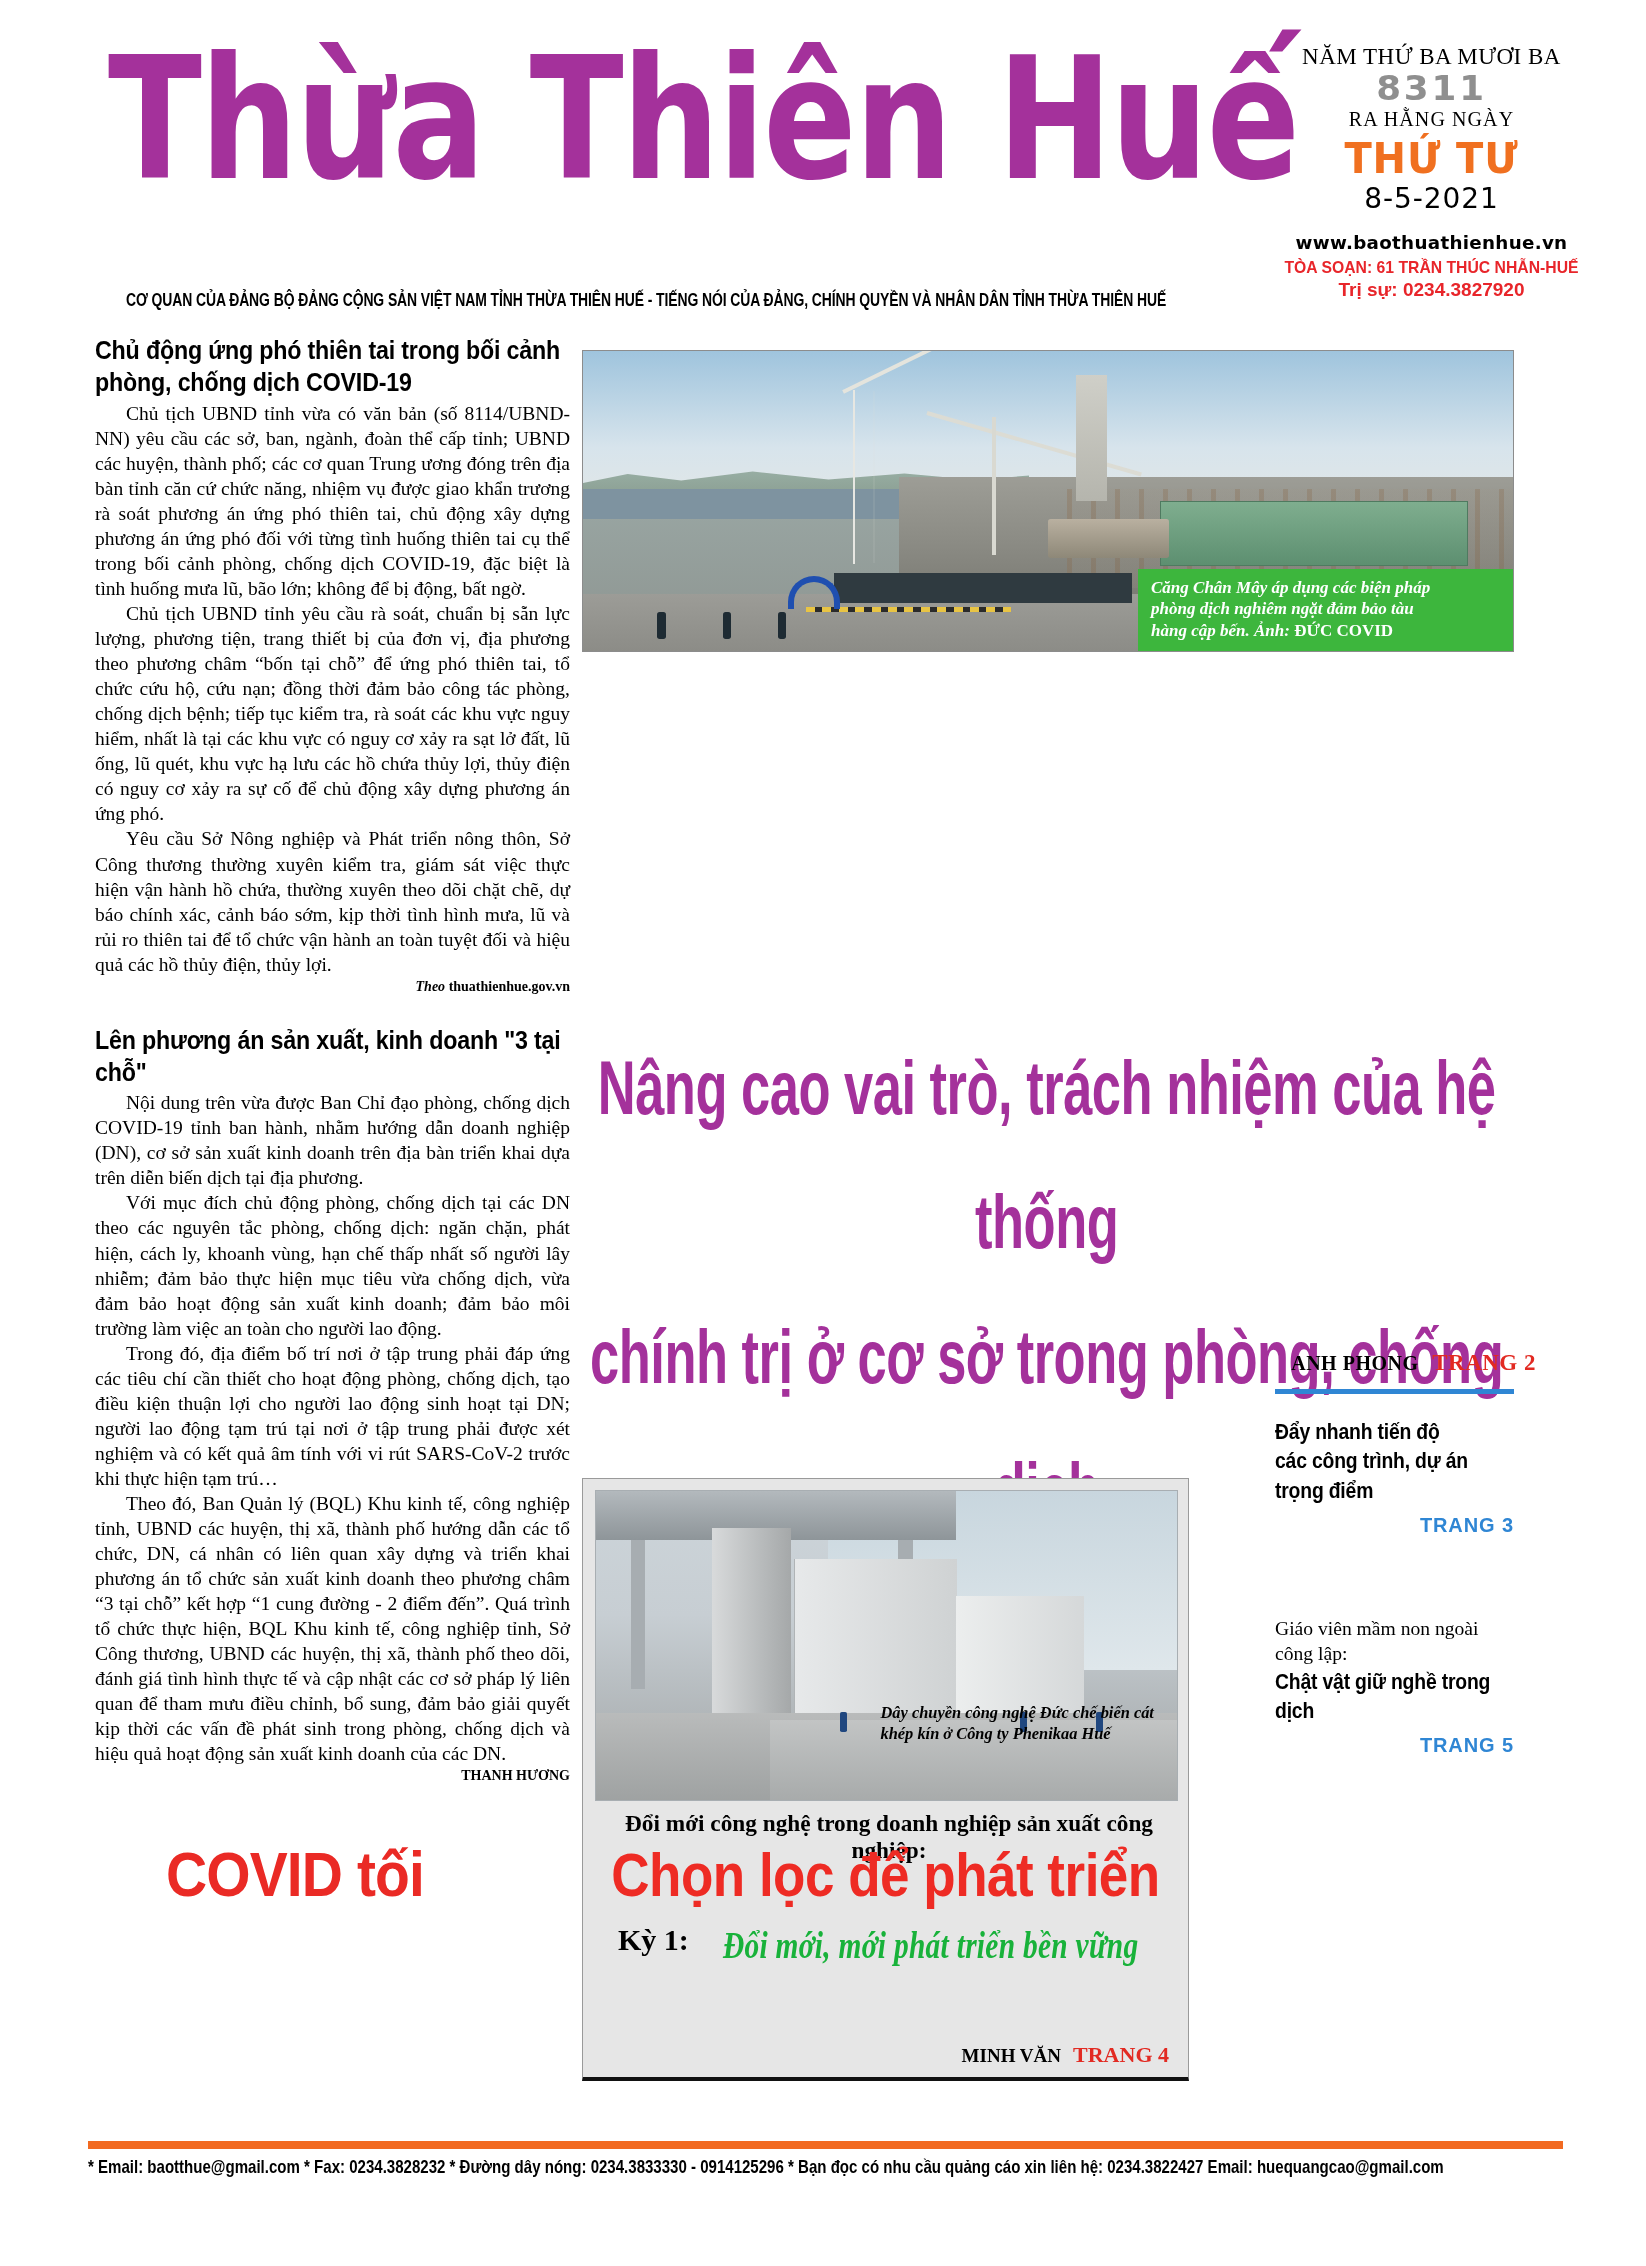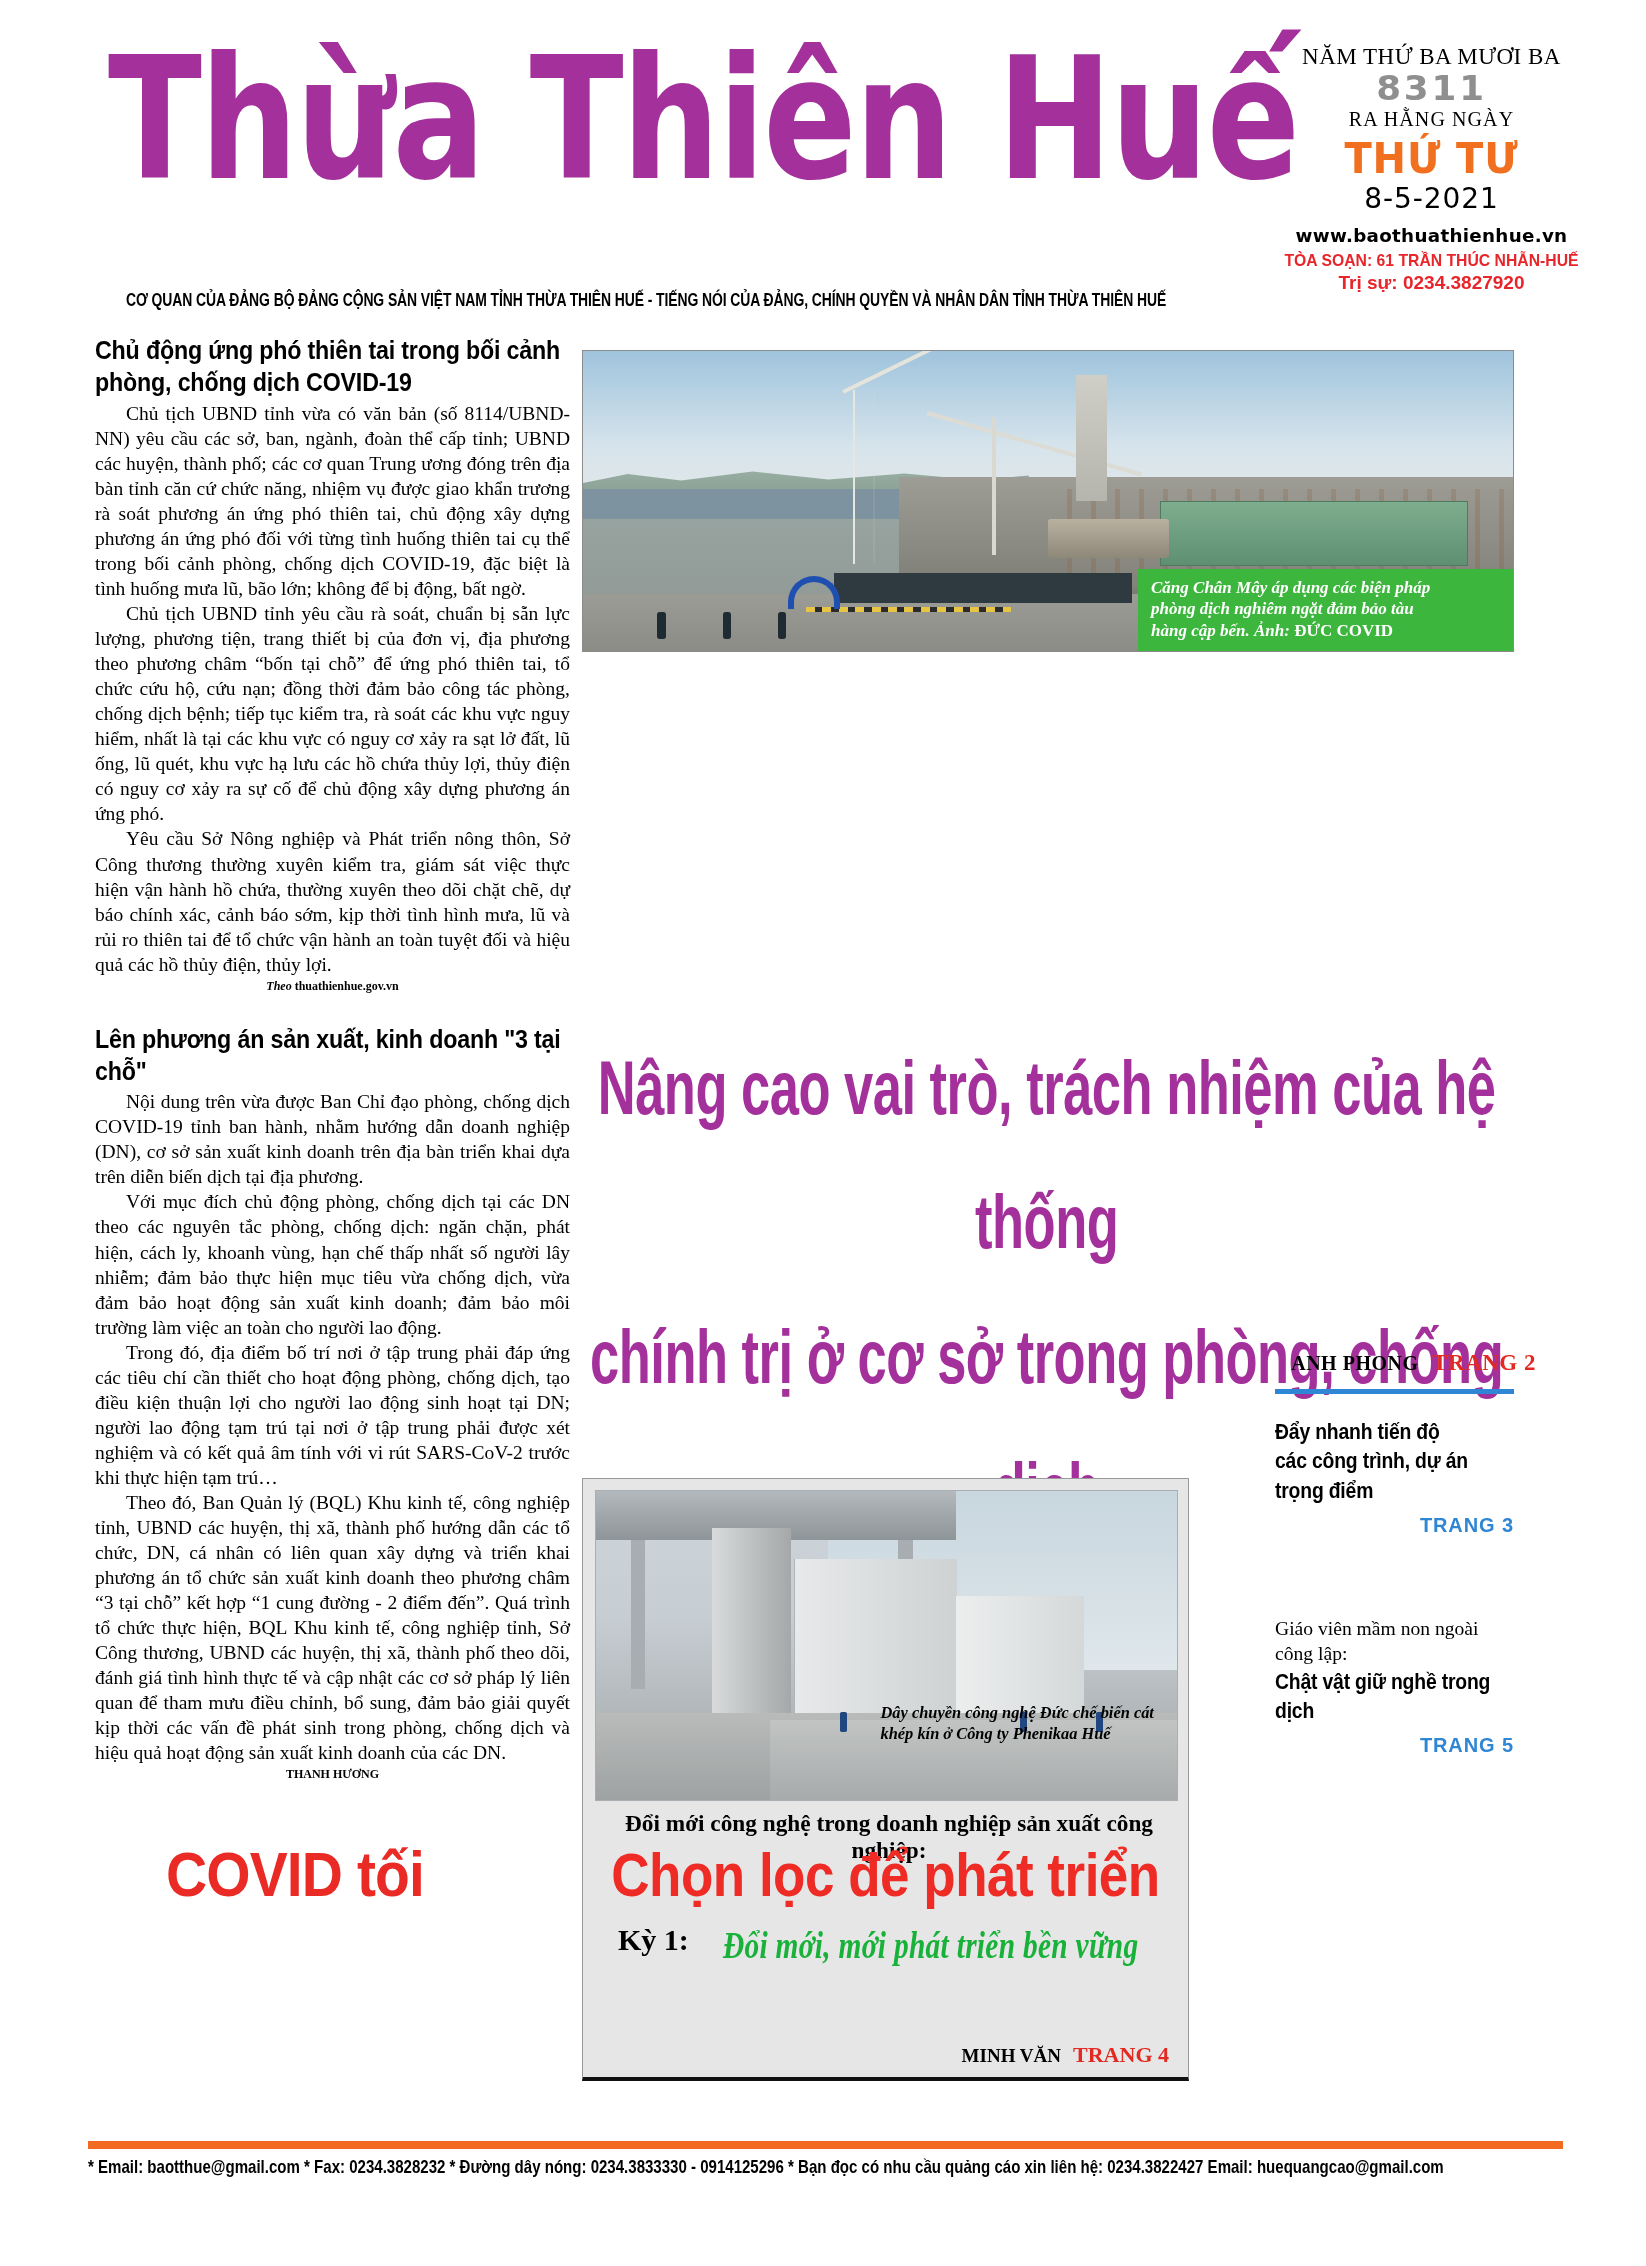--- a/index.html
+++ b/index.html
@@ -65,21 +65,21 @@
     letter-spacing:0.9px; margin-top:3.7px;
     transform:scaleY(1.06);
   }
   .mr-date {
     font-family:"DejaVu Sans", sans-serif;
     font-size:28px; margin-top:0.9px; letter-spacing:0.9px;
   }
   .mr-web {
     font-family:"DejaVu Sans", sans-serif;
     font-weight:bold;
-    font-size:18.3px; margin-top:10px; letter-spacing:0.3px;
+    font-size:18.3px; margin-top:17px; letter-spacing:0.3px;
   }
   .mr-office {
     font-family:"Liberation Sans", sans-serif;
     font-weight:bold; font-size:16.4px; color:#e8252a;
     margin-top:5.5px; transform:scaleX(0.96); white-space:nowrap;
   }
   .mr-phone {
     font-family:"Liberation Sans", sans-serif;
     font-weight:bold; font-size:19px; color:#e8252a;
     margin-top:1.8px; white-space:nowrap;
@@ -104,24 +104,24 @@
   .art-body p {
     margin:0;
     font-family:"Liberation Serif", serif;
     font-size:19.5px;
     line-height:1.285;
     text-align:justify;
     text-indent:31px;
     hyphens:none;
   }
   .byline {
-    text-align:center;
-    font-family:"Liberation Serif", serif;
-    font-weight:bold;
-    font-size:12px;
+    text-align:right;
+    font-family:"Liberation Serif", serif;
+    font-weight:bold;
+    font-size:14px;
     margin-top:1.8px;
   }
   .byline i { font-weight:bold; }
   .art-gap { height:29px; }
 
   .covid-toi {
     position:absolute; left:166px; top:1841px;
     font-family:"Liberation Sans", sans-serif;
     font-weight:bold;
     font-size:57px;

